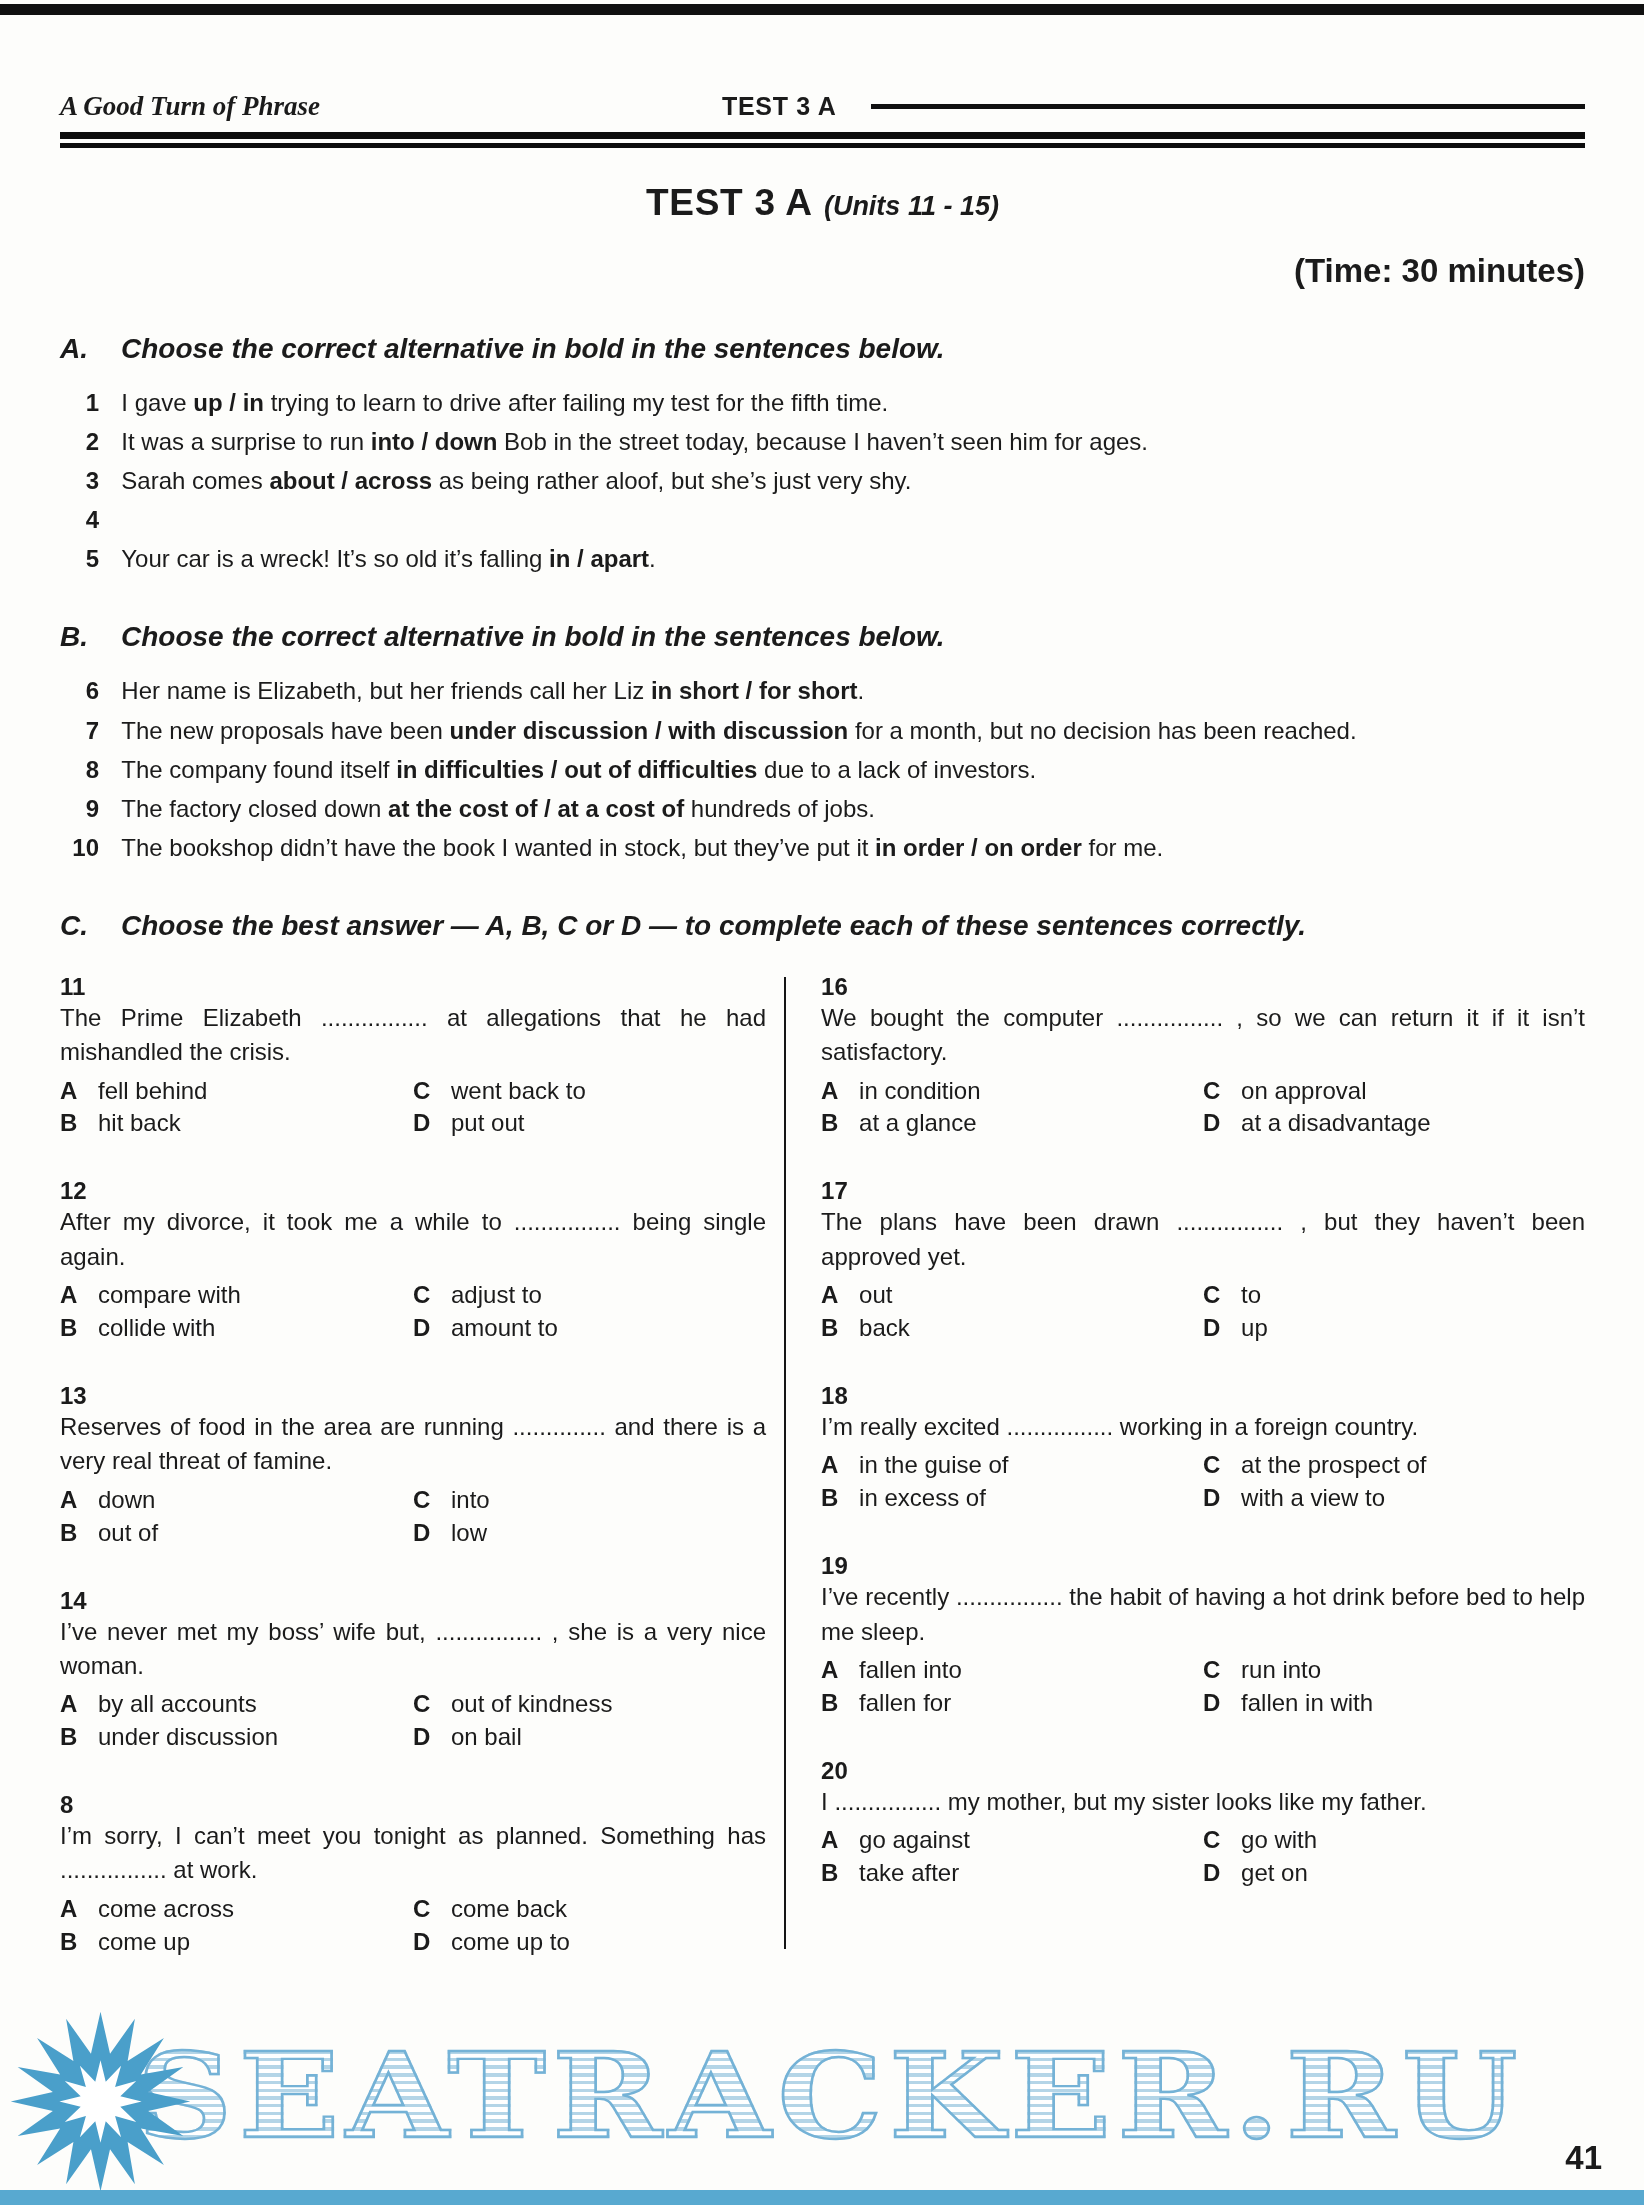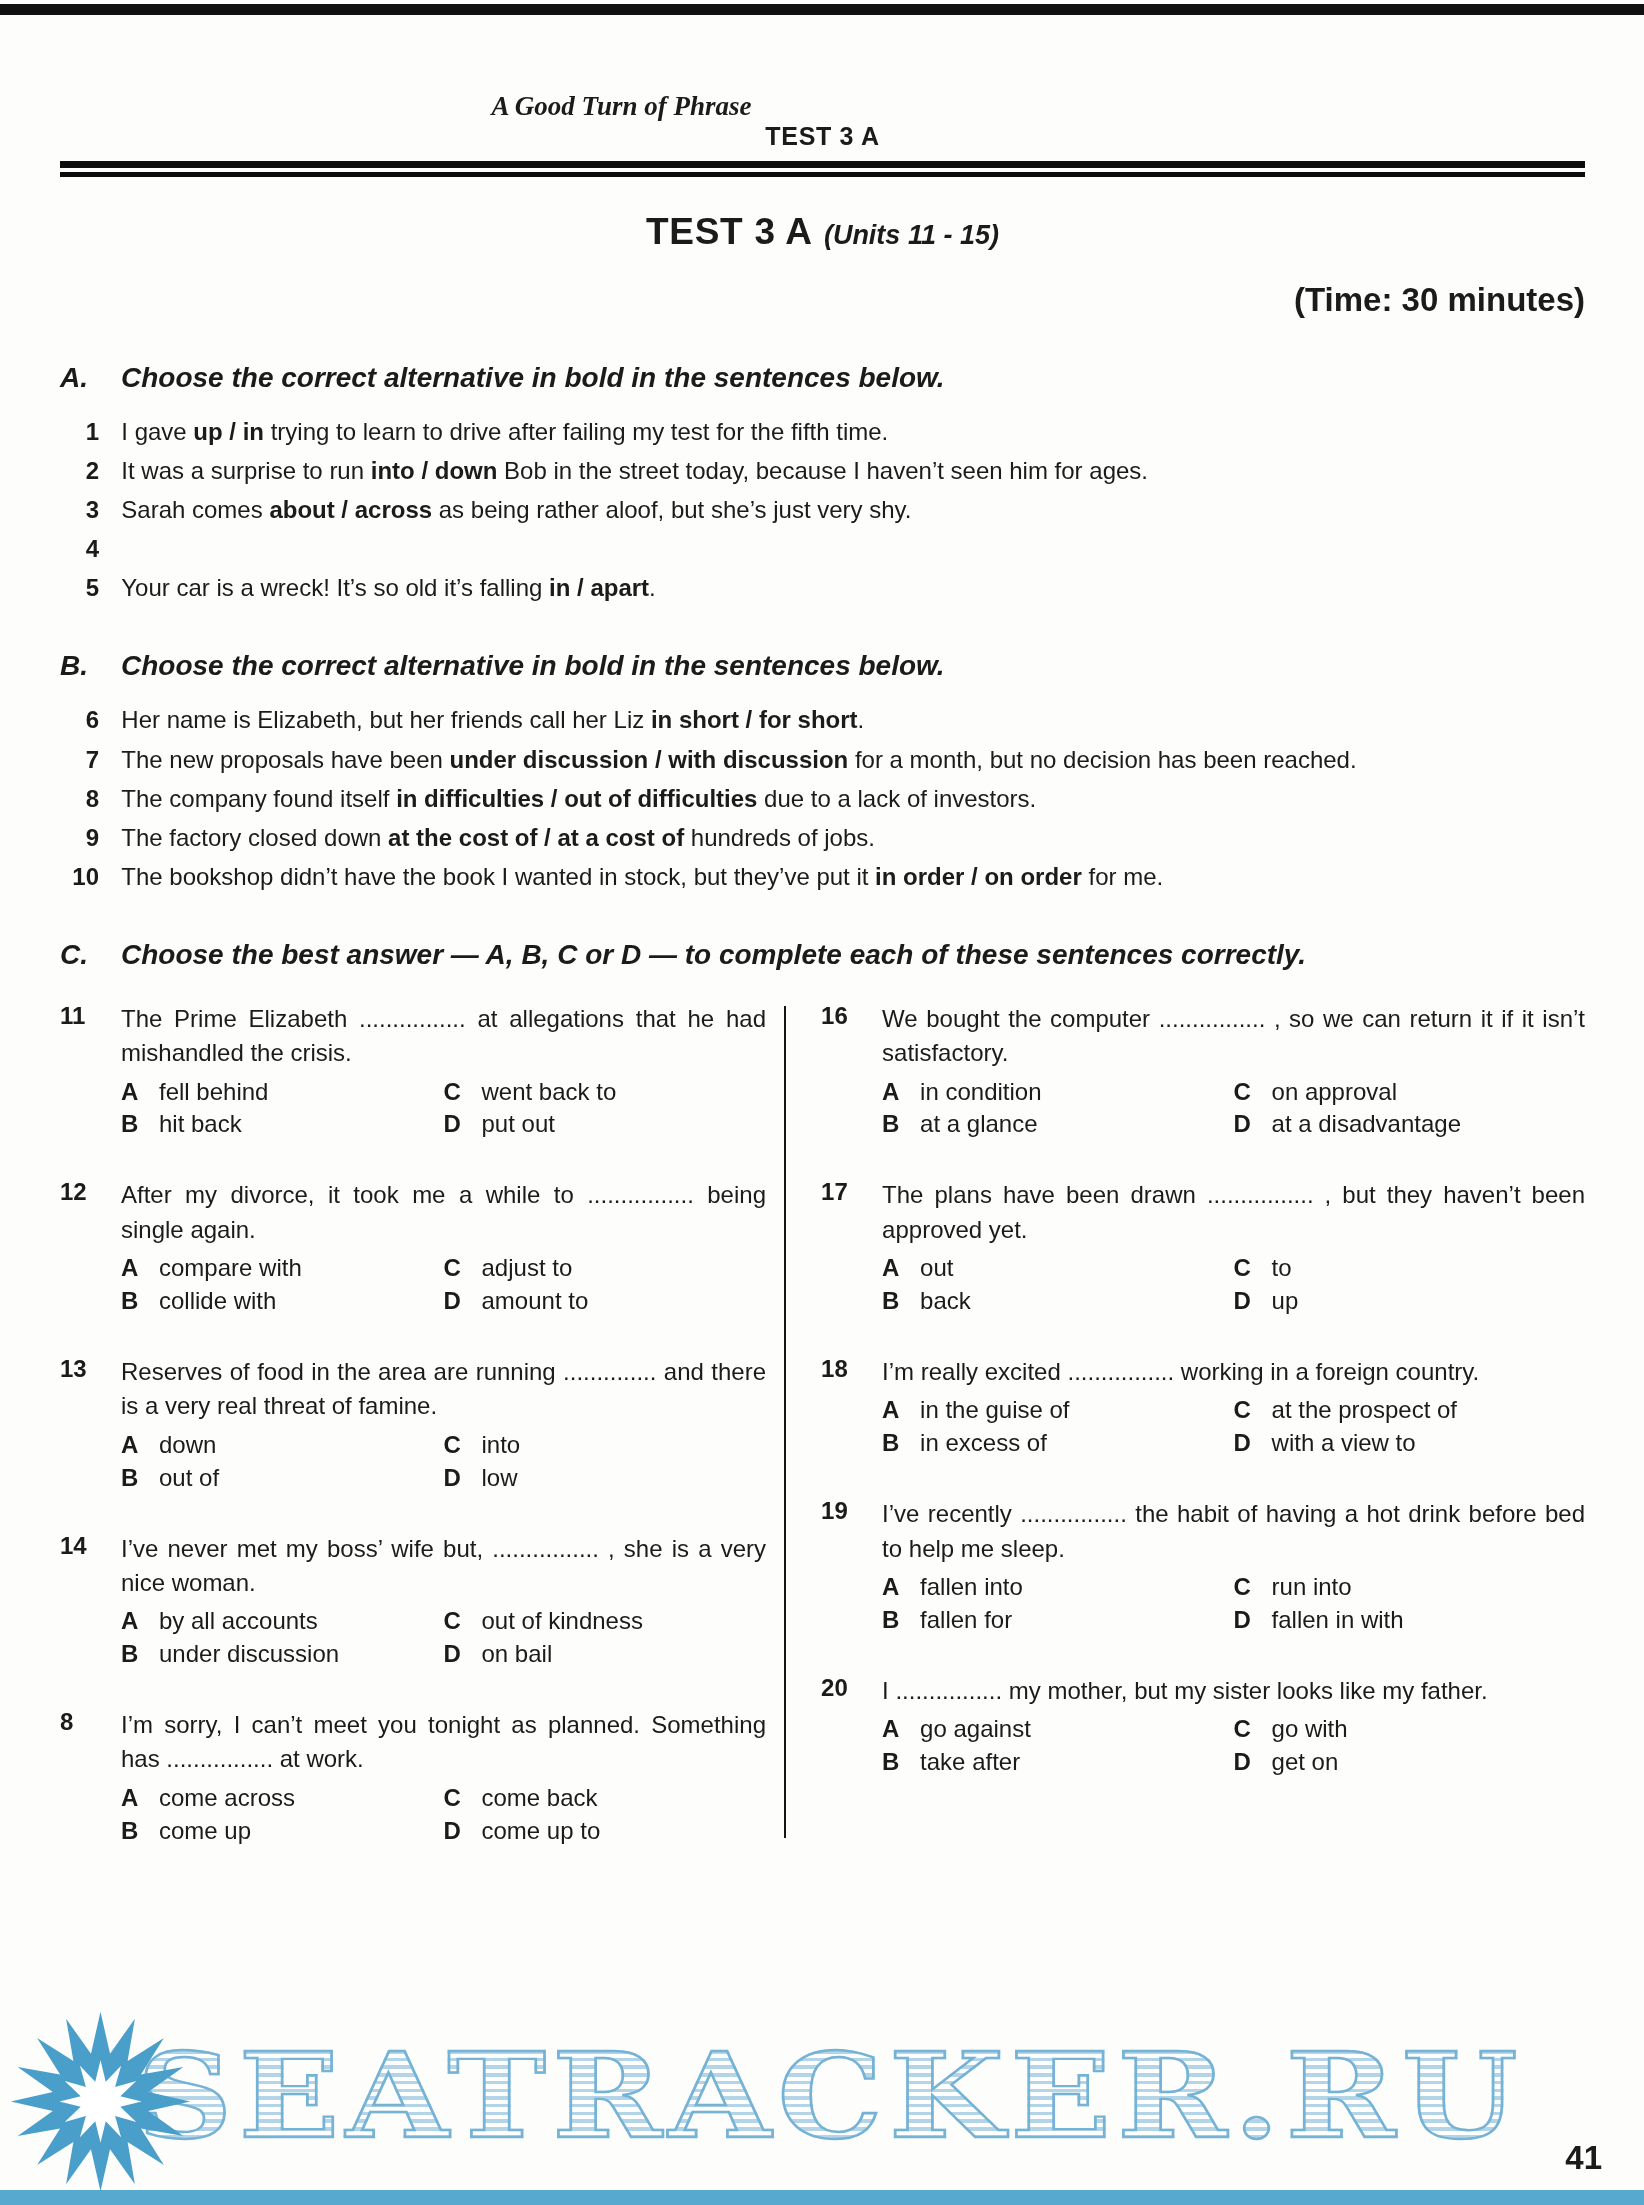--- a/index.html
+++ b/index.html
@@ -18,21 +18,21 @@
   .top-edge {
     position: absolute;
     top: 4.2px; left: 0;
     width: 100%; height: 10.5px;
     background: #101010;
   }
 
   .content { position: relative; padding: 0 60px; }
 
   
-  .header-row { display: flex; align-items: center; padding-top: 91px; flex-direction: column; }
+  .header-row { display: flex; align-items: center; padding-top: 91px; }
   .header-left {
     font-family: "Liberation Serif", serif;
     font-style: italic;
     font-weight: bold;
     font-size: 27px;
     width: 662px;
     flex-shrink: 0;
   }
   .header-center { font-weight: bold; font-size: 25px; letter-spacing: 0.7px; }
   .header-line { flex: 1; height: 4.9px; background: #101010; margin-left: 35px; }
@@ -66,21 +66,21 @@
   }
   .item .itext { margin: 0; }
   .items.wrap-tight .itext { padding-right: 91px; }
 
   
   .cols { display: flex; margin-top: 31px; }
   .col-left { width: 706px; flex-shrink: 0; }
   .col-divider { width: 2.1px; background: #151515; margin: 4.2px 35px 7px 18px; }
   .col-right { flex: 1; }
 
-  .q { display: flex; margin-bottom: 40px; font-size: 24px; }
+  .q { display: flex; margin-bottom: 40px; font-size: 24px; flex-direction: column; }
   .q:last-child { margin-bottom: 0; }
   .qnum { width: 43px; font-weight: bold; flex-shrink: 0; margin-right: 18px; }
   .qbody { flex: 1; }
   .qtext { margin: 0; text-align: justify; line-height: 1.43; }
   .opts {
     margin-top: 7px;
     display: grid; grid-template-columns: 1fr 1fr; row-gap: 4.9px;
   }
   .opt { display: flex; }
   .olet { font-weight: bold; width: 21px; flex-shrink: 0; margin-right: 17px; }

